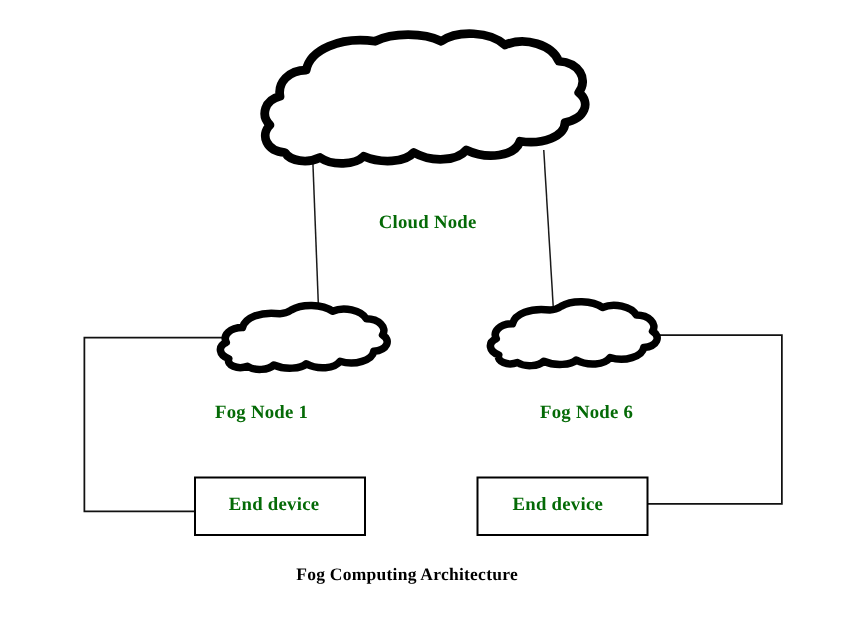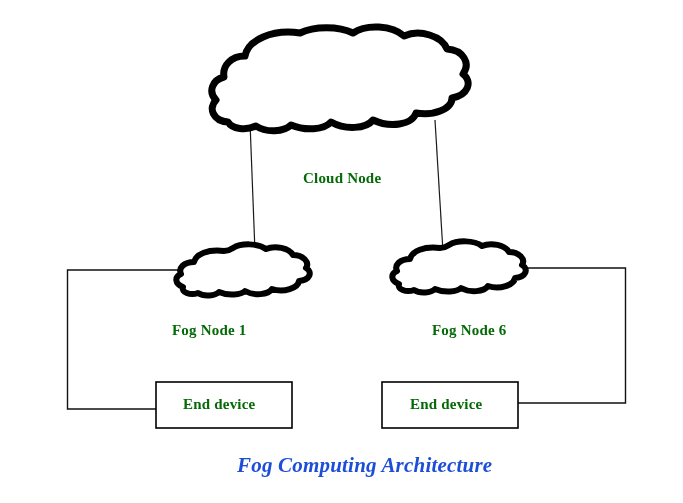--- a/index.html
+++ b/index.html
@@ -28,23 +28,22 @@
     position: absolute;
     font-weight: bold;
     white-space: nowrap;
     letter-spacing: 0.2px;
   }
   .label-green {
     color: #046A06;
     font-size: 15px;
   }
   .label-caption {
-    color: #1d4ed8;
-    font-size: 21px;
-    font-style: italic;
+    color: #000000;
+    font-size: 14px;
   }
   #cloud-node-label { left: 303px; top: 170px; }
   #fog-node-1-label { left: 160px; top: 322px; margin-left: 12px; }
   #fog-node-2-label { left: 432px; top: 322px; }
   #end-device-1-label { left: 183px; top: 396px; }
   #end-device-2-label { left: 410px; top: 396px; }
   #diagram-caption { left: 237px; top: 453px; }
 </style>
 </head>
 <body>

